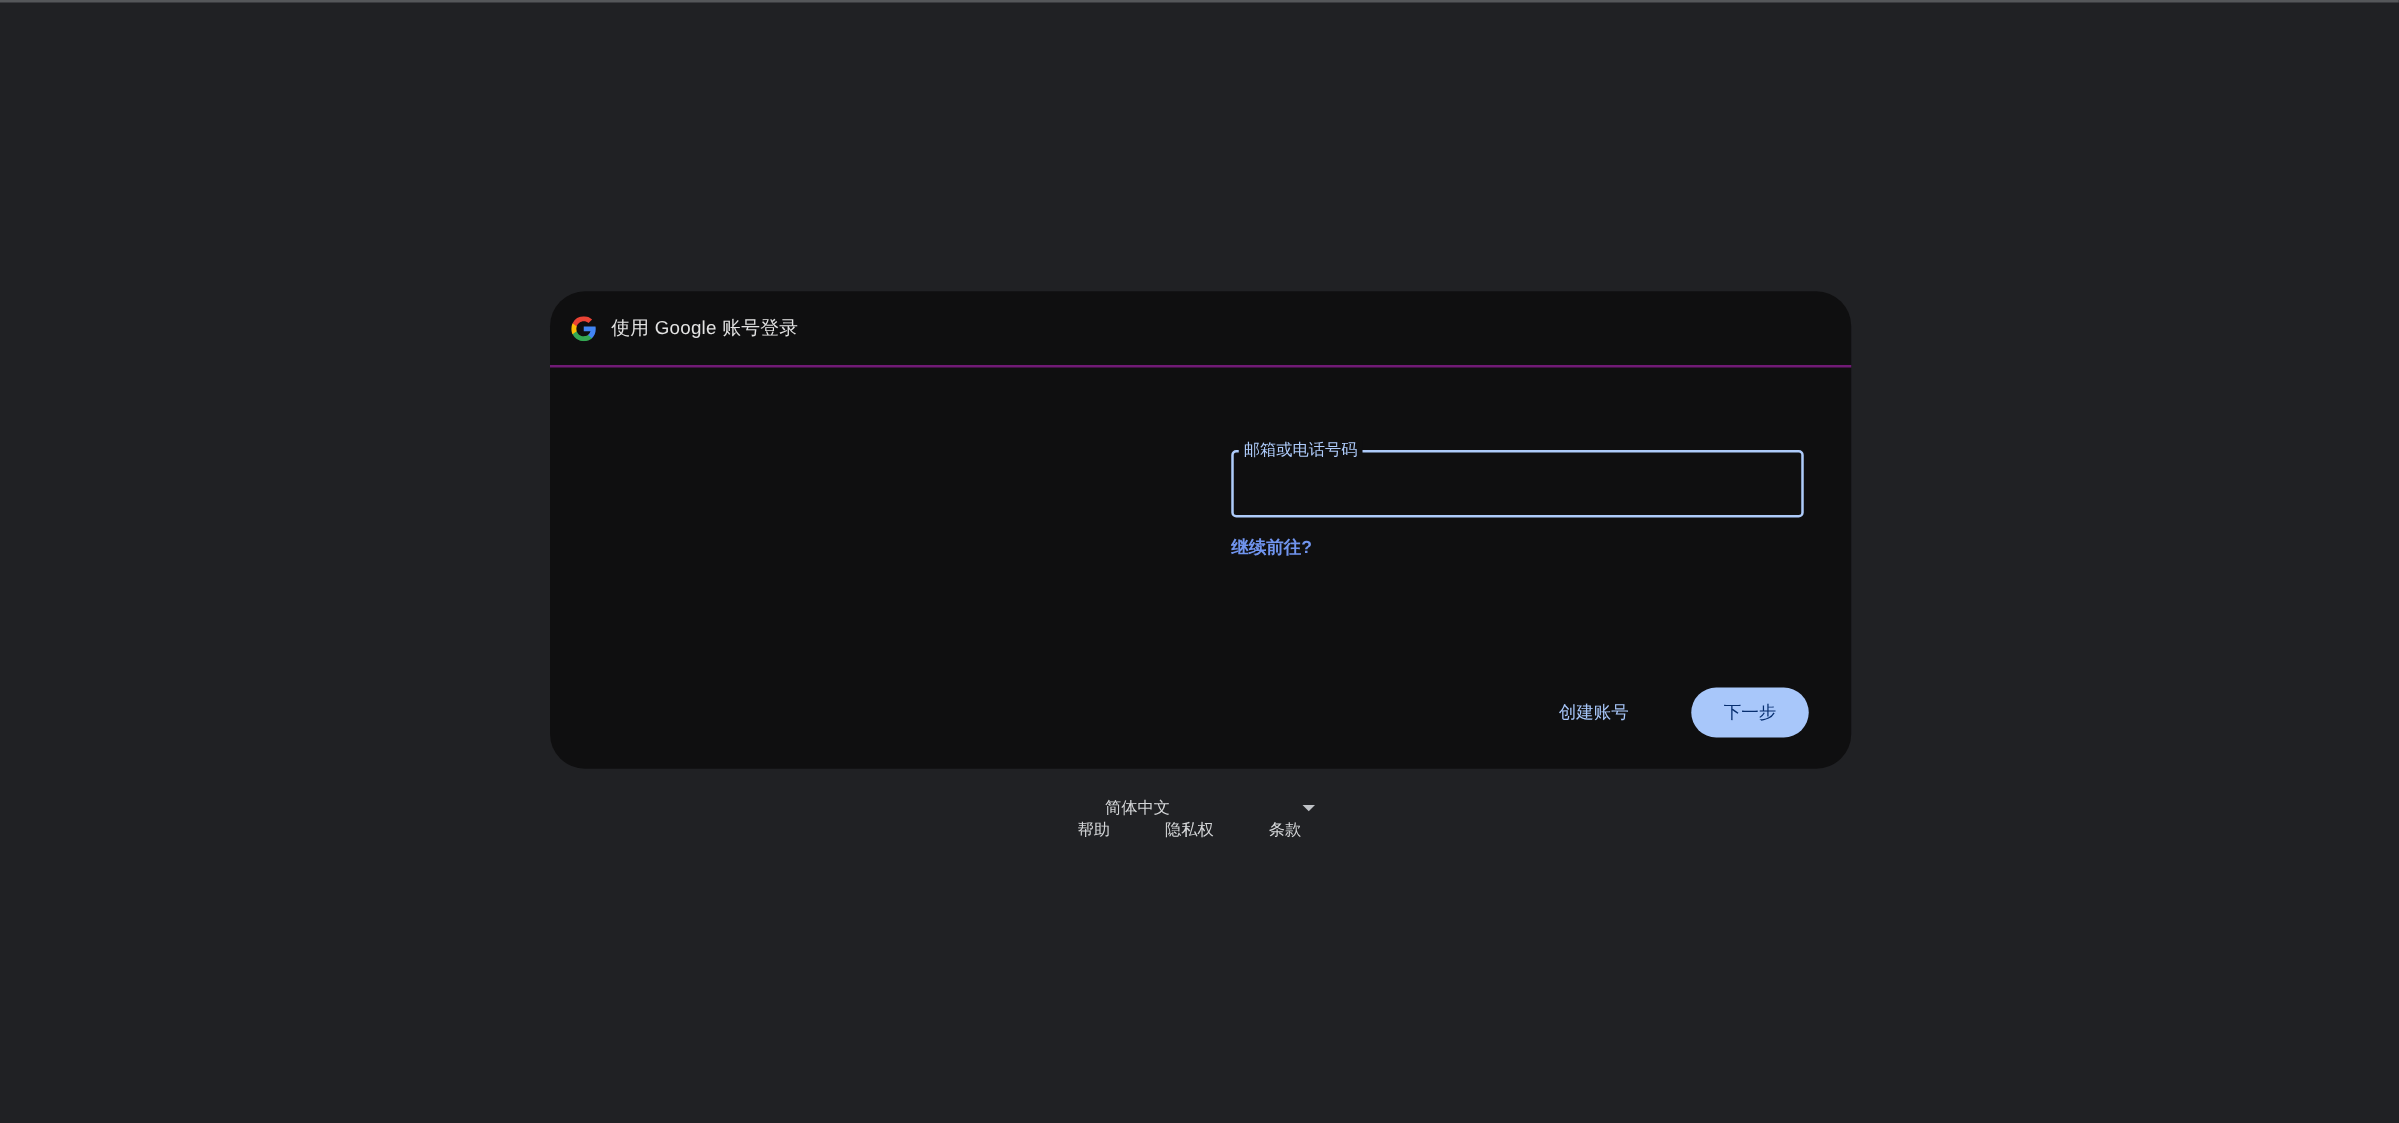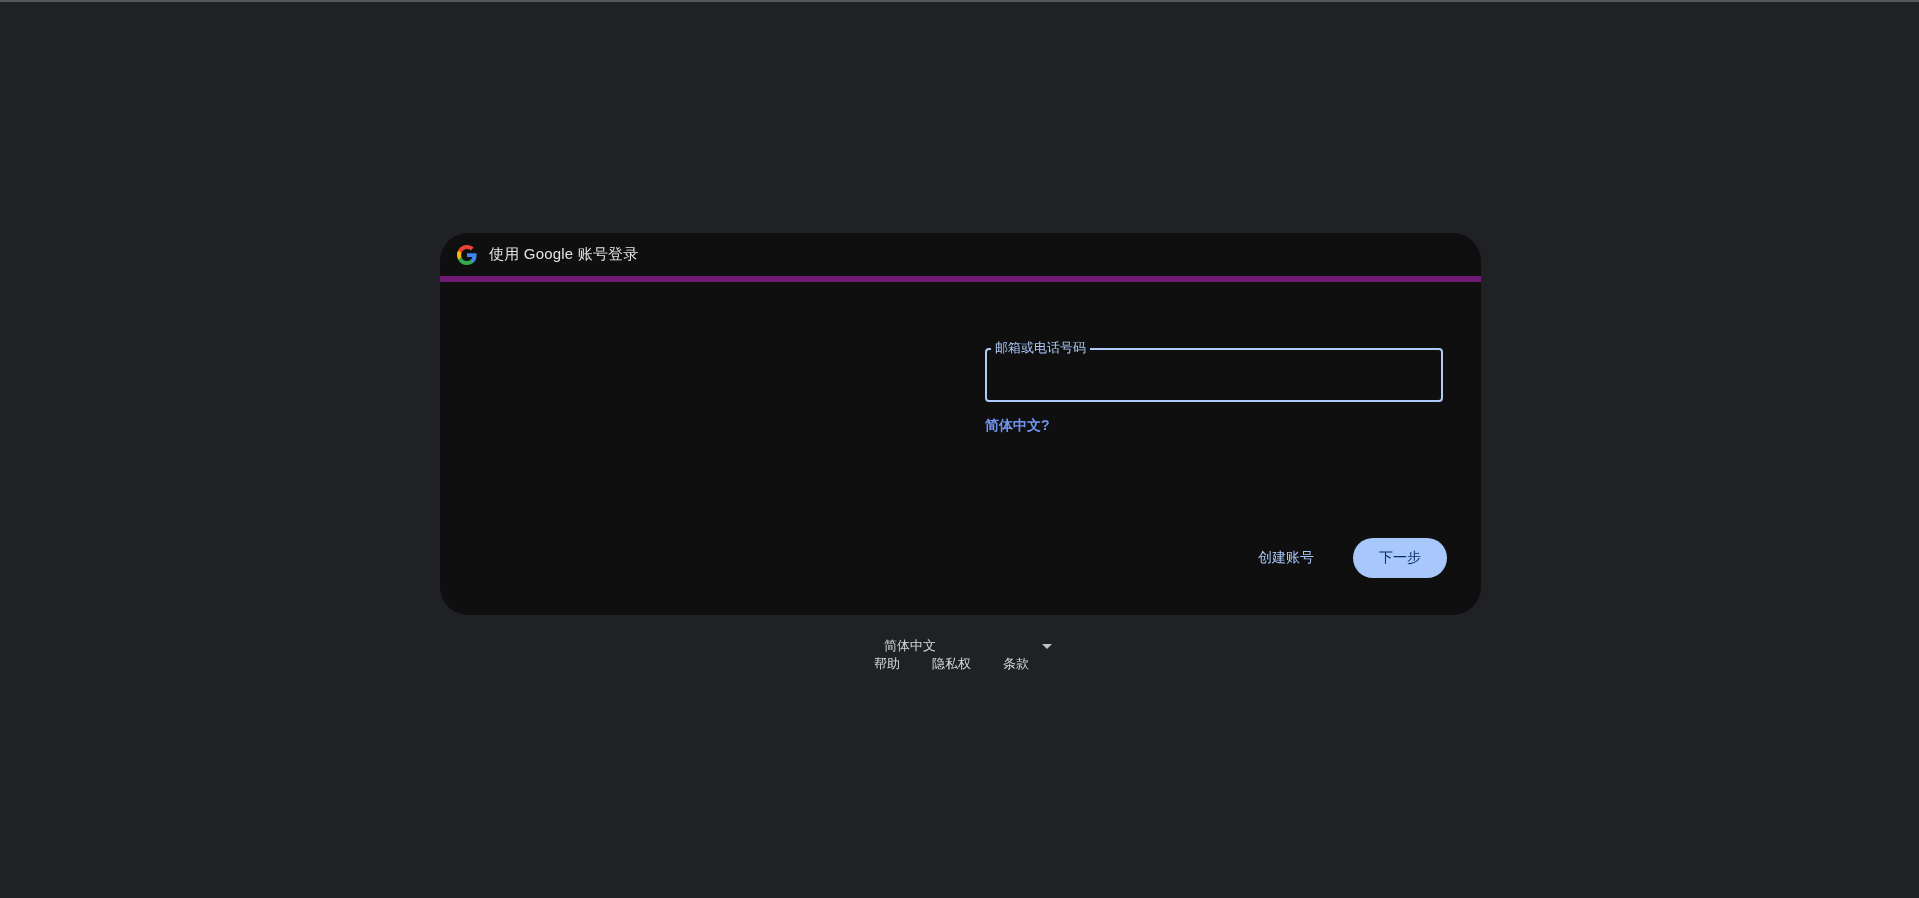--- a/index.html
+++ b/index.html
@@ -16,23 +16,23 @@
   }
   
   .card {
     position: absolute; left: 440px; top: 233px;
     width: 1041px; height: 382px;
     background: #0f0f10;
     border-radius: 28px;
   }
   .card-header {
     display: flex; align-items: center;
-    height: 49px; padding: 0 17px;
+    height: 61px; padding: 0 17px;
     box-sizing: border-box;
-    border-bottom: 6px solid #701a75;
+    border-bottom: 2px solid #701a75;
   }
   .g-logo { display: flex; width: 20px; height: 20px; margin-right: 12px; }
   .header-title { font-size: 15px; color: #e3e3e3; letter-spacing: .2px; }
   .card-content { position: relative; height: 331px; }
   .col-left { position: absolute; left: 35px; top: 52px; }
   h1.heading {
     margin: 0; font-size: 44px; line-height: 52px;
     font-weight: 400; color: #e7e7e7;
   }
   .subtitle { margin: 18px 0 0; font-size: 16px; line-height: 24px; color: #e3e3e3; }
@@ -54,21 +54,21 @@
   .forgot {
     display: inline-block; margin-top: 15px;
     font-size: 14px; font-weight: 700;
     color: #7094ee; text-decoration: none; cursor: pointer;
   }
   .actions {
     position: absolute; right: 34px; bottom: 35px;
     display: flex; align-items: center;
   }
   .text-btn {
-    background: none; border: none; padding: 0; margin-right: 39px;
+    background: none; border: none; padding: 0; margin-right: 50px;
     color: #a8c7fa; font-size: 14px; font-weight: 500;
     font-family: inherit; cursor: pointer;
   }
   .pill-btn {
     width: 94px; height: 40px;
     border: none; border-radius: 20px;
     background: #a8c7fa; color: #062e6f;
     font-size: 14px; font-weight: 500;
     font-family: Liberation Serif, serif; cursor: pointer;
   }
@@ -81,21 +81,21 @@
   .lang-select {
     display: flex; align-items: center; padding-left: 15px;
     font-size: 13px; color: #d6d8da; cursor: pointer;
   }
   .caret {
     width: 0; height: 0; margin-left: 106px;
     border-left: 5px solid transparent;
     border-right: 5px solid transparent;
     border-top: 5px solid #bfc2c6;
   }
-  .footer-links { display: flex; gap: 32px; padding-right: 18px; }
+  .footer-links { display: flex; gap: 44px; padding-right: 18px; }
   .footer-links a {
     font-size: 13px; font-weight: 500; color: #d6d8da;
     text-decoration: none; cursor: pointer;
   }
 </style>
 </head>
 <body>
 
 <div class="top-edge"></div>
 
@@ -112,21 +112,21 @@
     <span class="header-title">使用 Google 账号登录</span>
   </div>
 
   <div class="card-content">
 
     <div class="col-right">
       <div class="field">
         <input class="email-input" type="text" aria-label="邮箱或电话号码" style="">
         <label class="float-label">邮箱或电话号码</label>
       </div>
-      <a class="forgot">简体中文?</a>
+      <a class="forgot">继续前往?</a>
     </div>
 
     <div class="actions">
       <button class="text-btn">创建账号</button>
       <button class="pill-btn">下一步</button>
     </div>
   </div>
 </div>
 
 <div class="footer">

